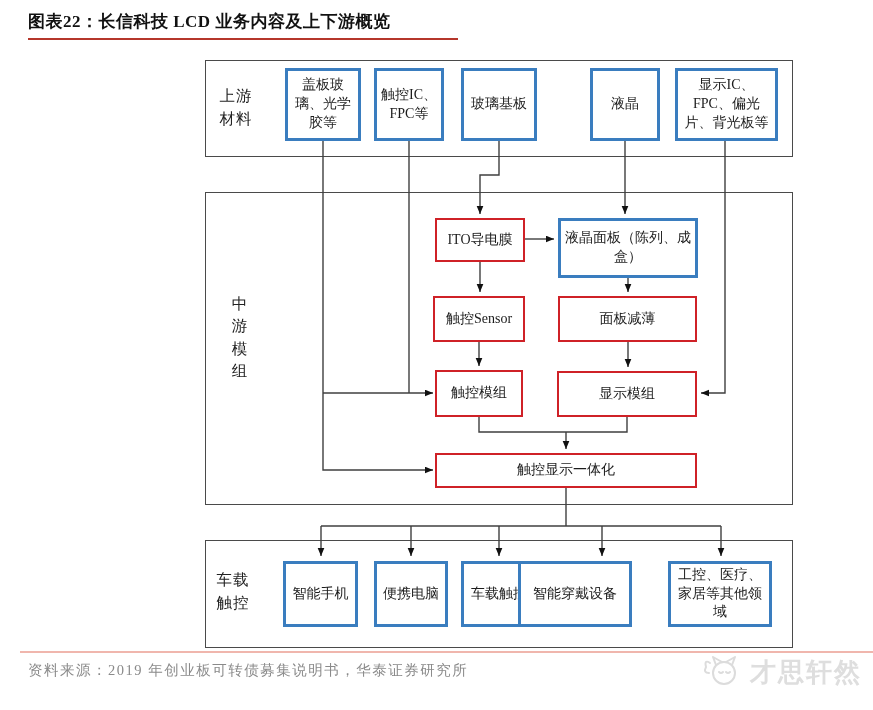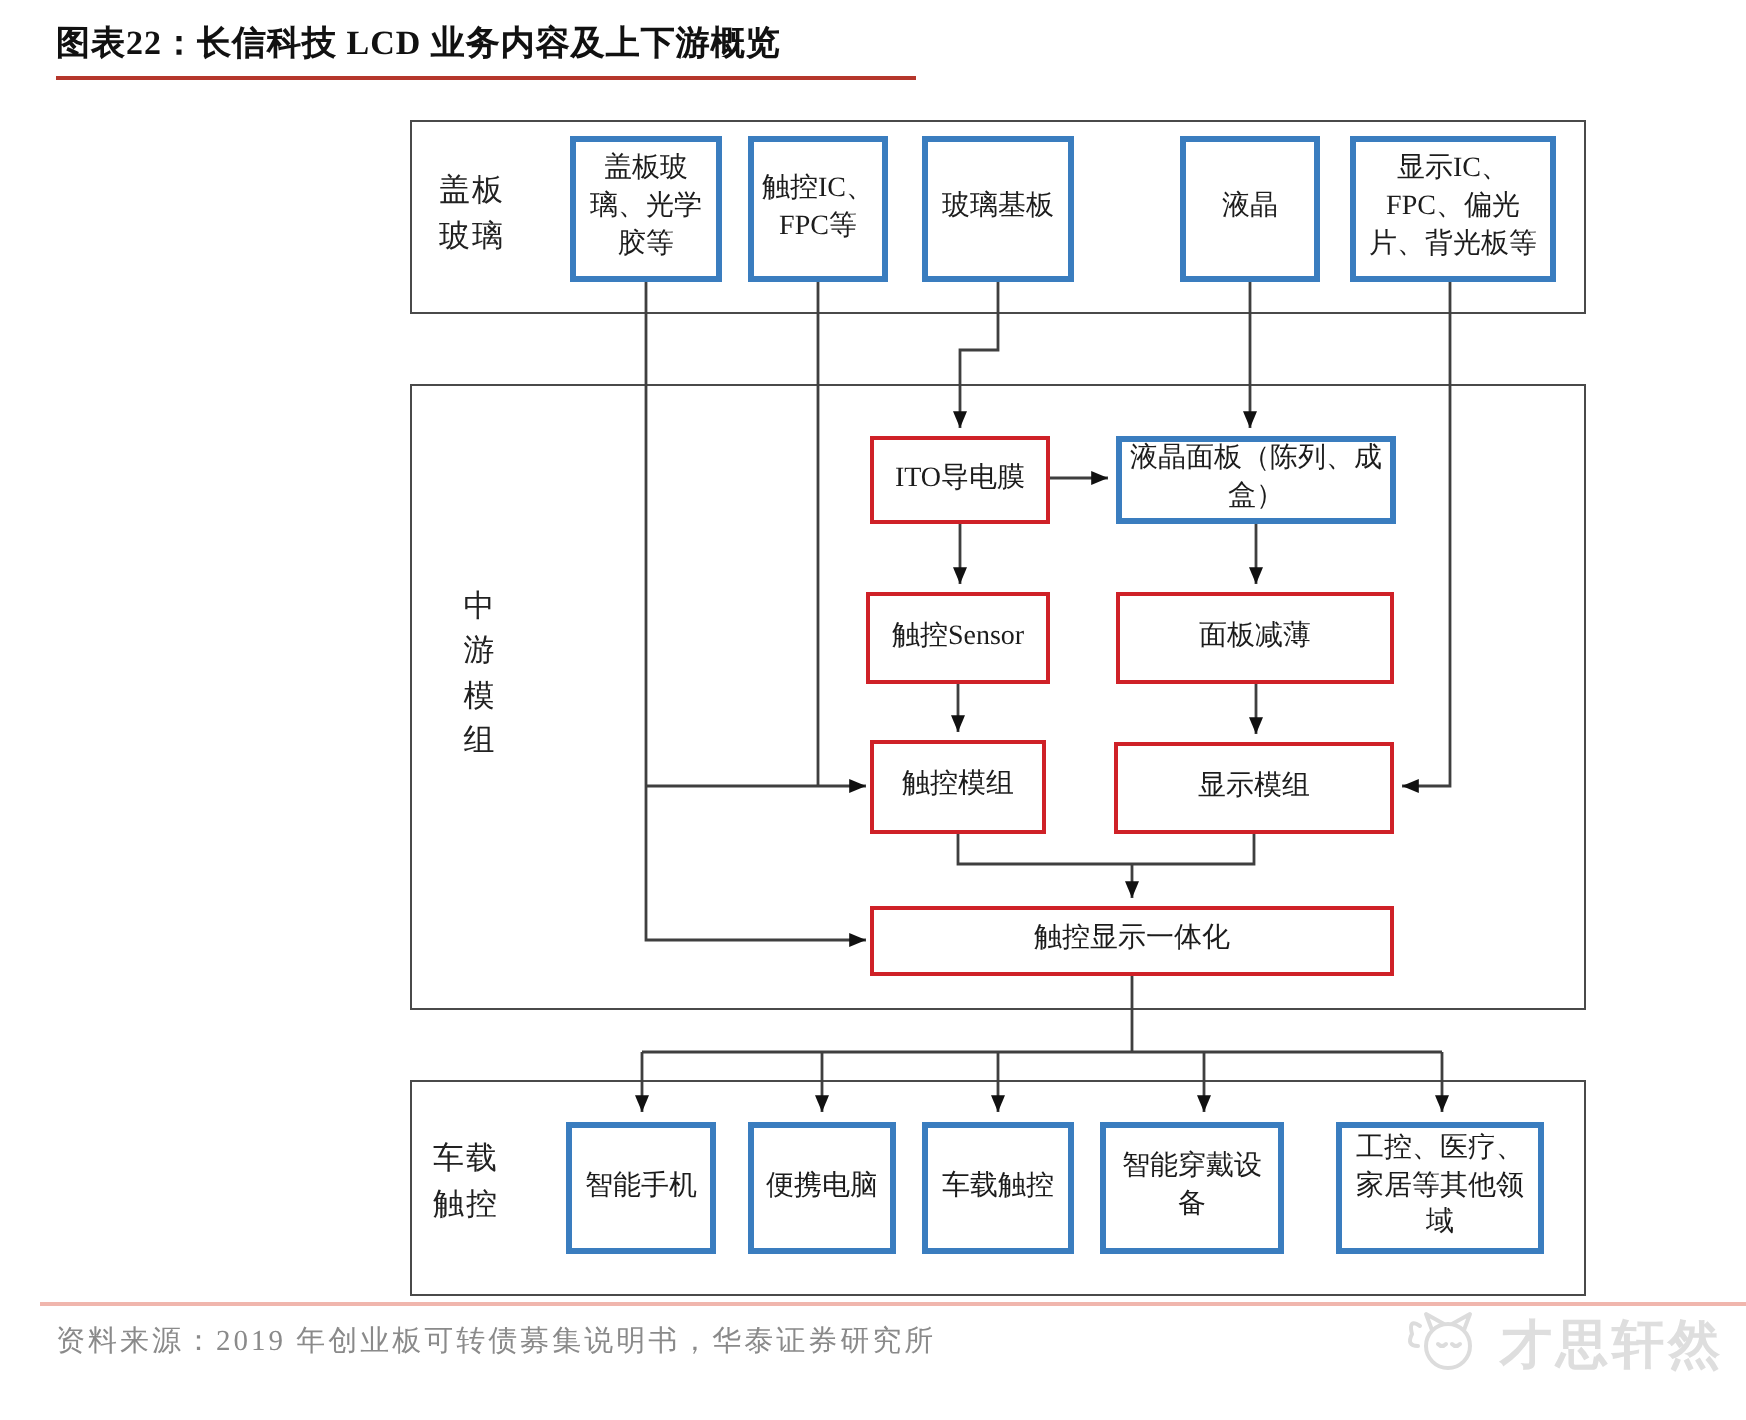--- a/index.html
+++ b/index.html
@@ -65,42 +65,42 @@
       <path d="M566,488 L566,526"></path>
       <path d="M321,526 L721,526"></path>
       <path d="M321,526 L321,556" marker-end="url(#arr)"></path>
       <path d="M411,526 L411,556" marker-end="url(#arr)"></path>
       <path d="M499,526 L499,556" marker-end="url(#arr)"></path>
       <path d="M602,526 L602,556" marker-end="url(#arr)"></path>
       <path d="M721,526 L721,556" marker-end="url(#arr)"></path>
     </g>
   </svg>
 
-  <div class="seclabel" style="left:216px;top:84px;width:40px">盖板玻璃</div>
+  <div class="seclabel" style="left:216px;top:84px;width:40px">上游材料</div>
   <div class="seclabel" style="left:231px;top:293px;width:18px;line-height:1.45">中游模组</div>
   <div class="seclabel" style="left:213px;top:568px;width:40px">车载触控</div>
 
   <div class="node blue" style="left:285px;top:68px;width:76px;height:73px">盖板玻璃、光学胶等</div>
   <div class="node blue" style="left:461px;top:68px;width:76px;height:73px">玻璃基板</div>
   <div class="node blue" style="left:374px;top:68px;width:70px;height:73px">触控IC、FPC等</div>
   <div class="node blue" style="left:590px;top:68px;width:70px;height:73px">液晶</div>
   <div class="node blue" style="left:675px;top:68px;width:103px;height:73px">显示IC、FPC、偏光片、背光板等</div>
 
   <div class="node red" style="left:435px;top:218px;width:90px;height:44px">ITO导电膜</div>
-  <div class="node blue" style="left:558px;top:218px;width:140px;height:44px">液晶面板（陈列、成盒）</div>
+  <div class="node blue" style="left:558px;top:218px;width:140px;height:60px">液晶面板（陈列、成盒）</div>
   <div class="node red" style="left:433px;top:296px;width:92px;height:46px">触控Sensor</div>
   <div class="node red" style="left:558px;top:296px;width:139px;height:46px">面板减薄</div>
   <div class="node red" style="left:435px;top:370px;width:88px;height:47px">触控模组</div>
   <div class="node red" style="left:557px;top:371px;width:140px;height:46px">显示模组</div>
   <div class="node red" style="left:435px;top:453px;width:262px;height:35px">触控显示一体化</div>
 
   <div class="node blue" style="left:374px;top:561px;width:74px;height:66px">便携电脑</div>
   <div class="node blue" style="left:283px;top:561px;width:75px;height:66px">智能手机</div>
   <div class="node blue" style="left:461px;top:561px;width:76px;height:66px">车载触控</div>
-  <div class="node blue" style="left:550px;top:561px;width:92px;height:66px">智能穿戴设备</div>
+  <div class="node blue" style="left:518px;top:561px;width:114px;height:66px">智能穿戴设备</div>
   <div class="node blue" style="left:668px;top:561px;width:104px;height:66px">工控、医疗、家居等其他领域</div>
 
   <div class="divider"></div>
   <div class="source">资料来源：2019 年创业板可转债募集说明书，华泰证券研究所</div>
 
   <div class="watermark">
     <svg width="44" height="38" viewBox="0 0 44 38">
       <g stroke="#dcdcdc" stroke-width="2" fill="none" stroke-linecap="round" stroke-linejoin="round">
         <path d="M8,10 Q2,6 4,14 Q1,20 7,20"></path>
         <circle cx="22" cy="20" r="11"></circle>

